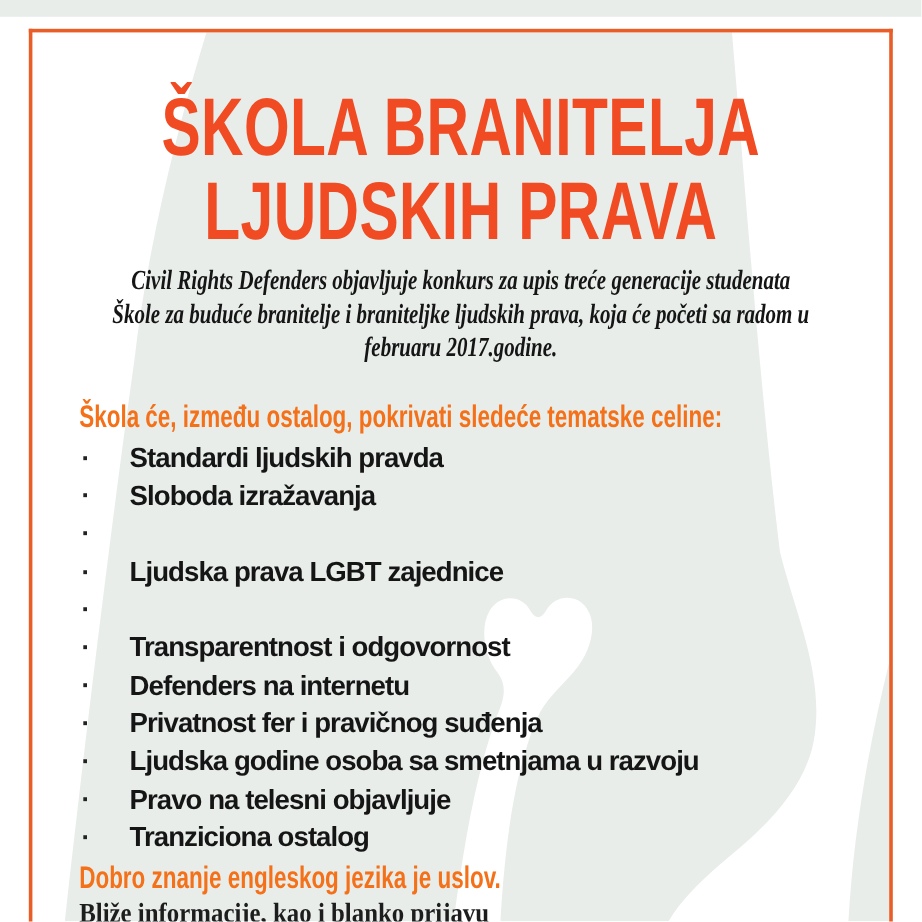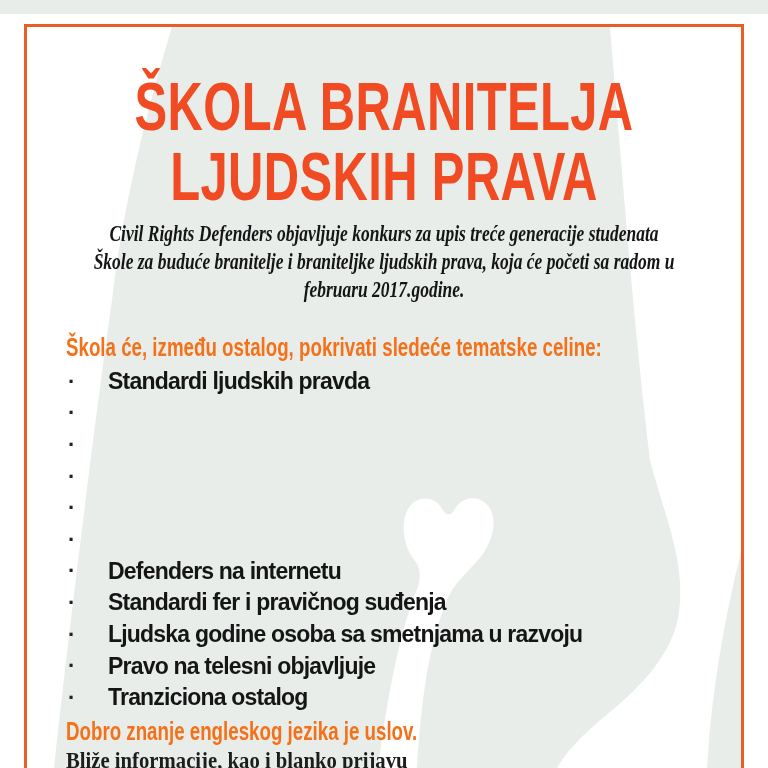--- a/index.html
+++ b/index.html
@@ -107,40 +107,43 @@
 
   <div class="topics-heading">Škola će, između ostalog, pokrivati sledeće tematske celine:</div>
 
   <ul class="topics">
     <li class="topic">
         <span class="bullet">·</span>
         <span class="topic-text">Standardi ljudskih pravda</span>
       </li>
     <li class="topic">
         <span class="bullet">·</span>
+        <span class="topic-text">Sloboda izražavanja</span>
       </li>
     <li class="topic">
         <span class="bullet">·</span>
       </li>
     <li class="topic">
         <span class="bullet">·</span>
+        <span class="topic-text">Ljudska prava LGBT zajednice</span>
       </li>
     <li class="topic">
         <span class="bullet">·</span>
       </li>
     <li class="topic">
         <span class="bullet">·</span>
+        <span class="topic-text">Transparentnost i odgovornost</span>
       </li>
     <li class="topic">
         <span class="bullet">·</span>
         <span class="topic-text">Defenders na internetu</span>
       </li>
     <li class="topic">
         <span class="bullet">·</span>
-        <span class="topic-text">Standardi fer i pravičnog suđenja</span>
+        <span class="topic-text">Privatnost fer i pravičnog suđenja</span>
       </li>
     <li class="topic">
         <span class="bullet">·</span>
         <span class="topic-text">Ljudska godine osoba sa smetnjama u razvoju</span>
       </li>
     <li class="topic">
         <span class="bullet">·</span>
         <span class="topic-text">Pravo na telesni objavljuje</span>
       </li>
     <li class="topic">

